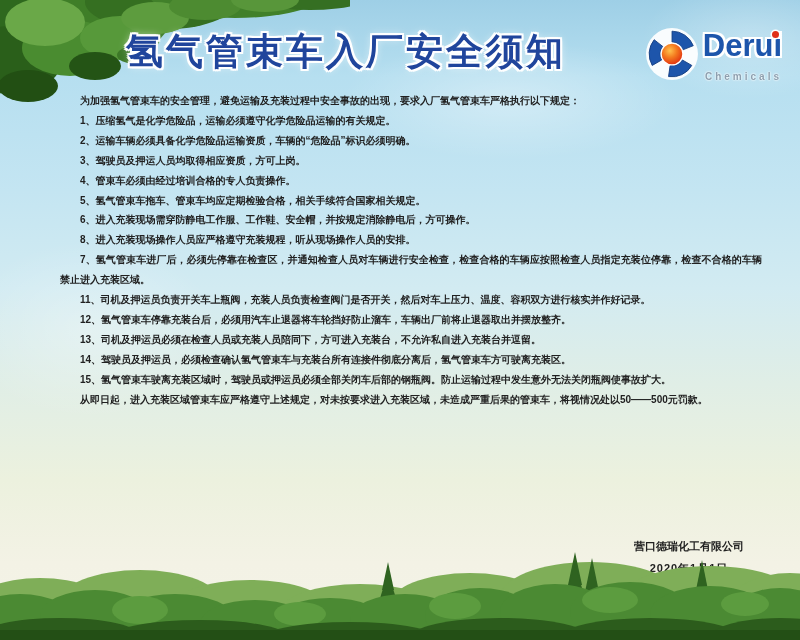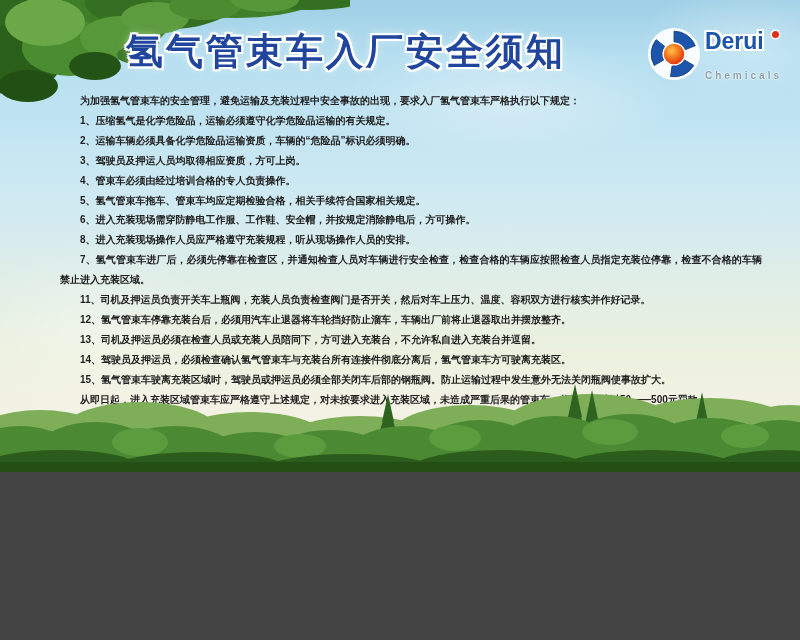--- a/index.html
+++ b/index.html
@@ -1,17 +1,17 @@
 <!DOCTYPE html>
 <html><head>
 <meta charset="utf-8">
 <style>
   html,body { margin:0; padding:0; background:#444; }
   .poster {
-    position:relative; width:800px; height:472px; overflow:hidden;
+    position:relative; width:800px; height:640px; overflow:hidden;
     font-family:"Liberation Sans","DejaVu Sans",sans-serif;
     background:linear-gradient(180deg,
       #9ecfe6 0%, #aeda ec 8%, #b6dff0 12%, #c4e5f2 30%,
       #d2ebf2 45%, #e0eee6 60%, #ecf1de 75%, #f3f2e5 88%, #f4f3e7 100%);
     background:linear-gradient(180deg,
       #9ecfe6 0%, #b6dff0 12%, #c4e5f2 30%,
       #d2ebf2 45%, #e0eee6 60%, #ecf1de 75%, #f3f2e5 88%, #f4f3e7 100%);
   }
   .sky-glow { position:absolute; pointer-events:none; }
   .glow-1 { left:340px; top:40px; width:340px; height:120px;
@@ -36,30 +36,30 @@
       -2px  0 0 rgba(255,255,255,.95),  2px  0 0 rgba(255,255,255,.95),
        0 0 8px rgba(255,255,255,.8);
     white-space:nowrap;
   }
 
   .logo { position:absolute; right:18px; top:27px; display:flex; align-items:flex-start; }
   .logo-icon { width:54px; height:54px; margin-right:4px; }
   .logo-text-wrap { position:relative; padding-top:3px; }
   .logo-brand {
     font-family:"Liberation Sans","DejaVu Sans",sans-serif;
-    font-weight:bold; font-size:23px; line-height:1; letter-spacing:0;
+    font-weight:bold; font-size:31px; line-height:1; letter-spacing:0;
     color:#1d55ab;
     text-shadow:
       -2px -2px 0 #fff, 2px -2px 0 #fff, -2px 2px 0 #fff, 2px 2px 0 #fff,
        0 -2px 0 #fff, 0 2px 0 #fff, -2px 0 0 #fff, 2px 0 0 #fff;
   }
   .logo-brand-dot { position:absolute; right:3px; top:4px; width:7px; height:7px;
     border-radius:50%; background:#e03017; box-shadow:0 0 0 1.5px #fff; }
   .logo-sub {
-    margin-top:17px; text-align:right;
+    margin-top:10px; text-align:right;
     font-size:10px; font-weight:bold; letter-spacing:3px; color:#8d9faf;
     text-shadow:0 0 2px #fff, 0 0 2px #fff;
   }
 
   .content {
     position:absolute; left:60px; top:91px; width:702px;
     font-size:10px; font-weight:bold; color:#212121;
     line-height:19.9px; text-align:justify;
   }
   .content p { margin:0; text-indent:2em; }

